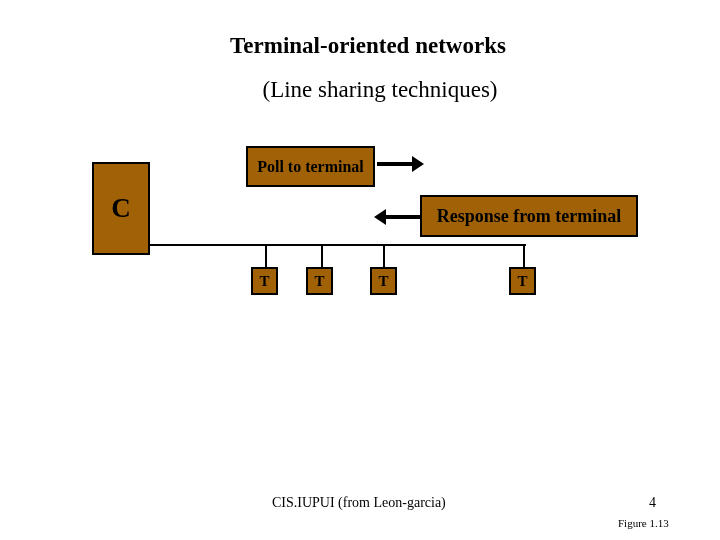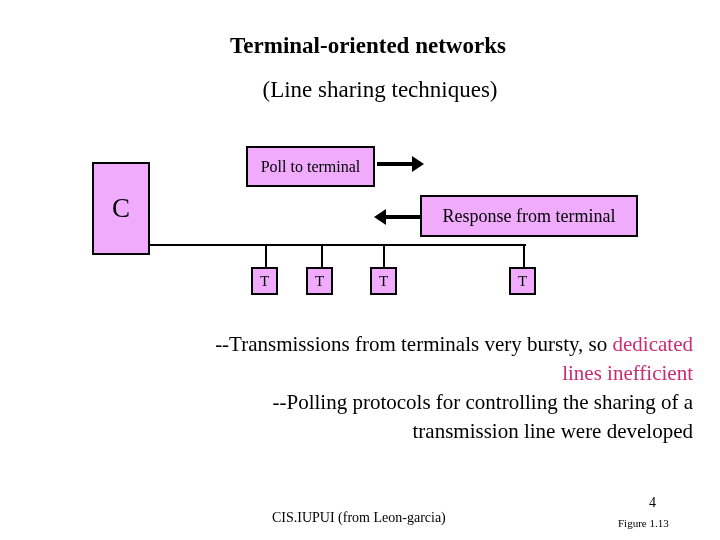--- a/index.html
+++ b/index.html
@@ -32,21 +32,22 @@
     white-space: nowrap;
     margin-left: 12px;
   }
 
   .box {
     box-sizing: border-box;
     border: 2px solid #000000;
     display: flex;
     align-items: center;
     justify-content: center;
-    background: #f0abfc;
+    background: #a16207;
+    font-weight: bold;
   }
   .poll-box {
     left: 246px; top: 146px;
     width: 129px; height: 41px;
     font-size: 16px;
   }
   .response-box {
     left: 420px; top: 195px;
     width: 218px; height: 42px;
     font-size: 18px;
@@ -95,21 +96,21 @@
   }
 
   .body-text {
     left: 113px; top: 330px;
     width: 580px;
     font-size: 21px;
     line-height: 29px;
   }
   .hl { color: #CB2A74; }
 
-  .footer-credit { left: 272px; top: 510px; font-size: 14px; }
+  .footer-credit { left: 272px; top: 495px; font-size: 14px; }
   .page-number  { left: 649px; top: 495px; font-size: 14px; }
   .figure-caption { left: 618px; top: 517px; font-size: 11px; }
 </style>
 </head>
 <body>
 
 <div class="slide">
 
   <div class="abs title">Terminal-oriented networks</div>
   <div class="abs subtitle">(Line sharing techniques)</div>
@@ -142,24 +143,18 @@
   <div class="abs box terminal-box t2">
     <span>T</span>
   </div>
   <div class="abs box terminal-box t3">
     <span>T</span>
   </div>
   <div class="abs box terminal-box t4">
     <span>T</span>
   </div>
 
-  <div class="abs body-text">
-    <div><span>--Transmissions from terminals very bursty, so </span><span class="hl" style="color: rgb(203, 42, 116);">dedicated</span></div>
-    <div class="hl" style="color: rgb(203, 42, 116);">lines inefficient</div>
-    <div>--Polling protocols for controlling the sharing of a</div>
-    <div>transmission line were developed</div>
-  </div>
 
   <div class="abs footer-credit">CIS.IUPUI (from Leon-garcia)</div>
   <div class="abs page-number">4</div>
   <div class="abs figure-caption">Figure 1.13</div>
 
 </div>
 
 </body></html>

